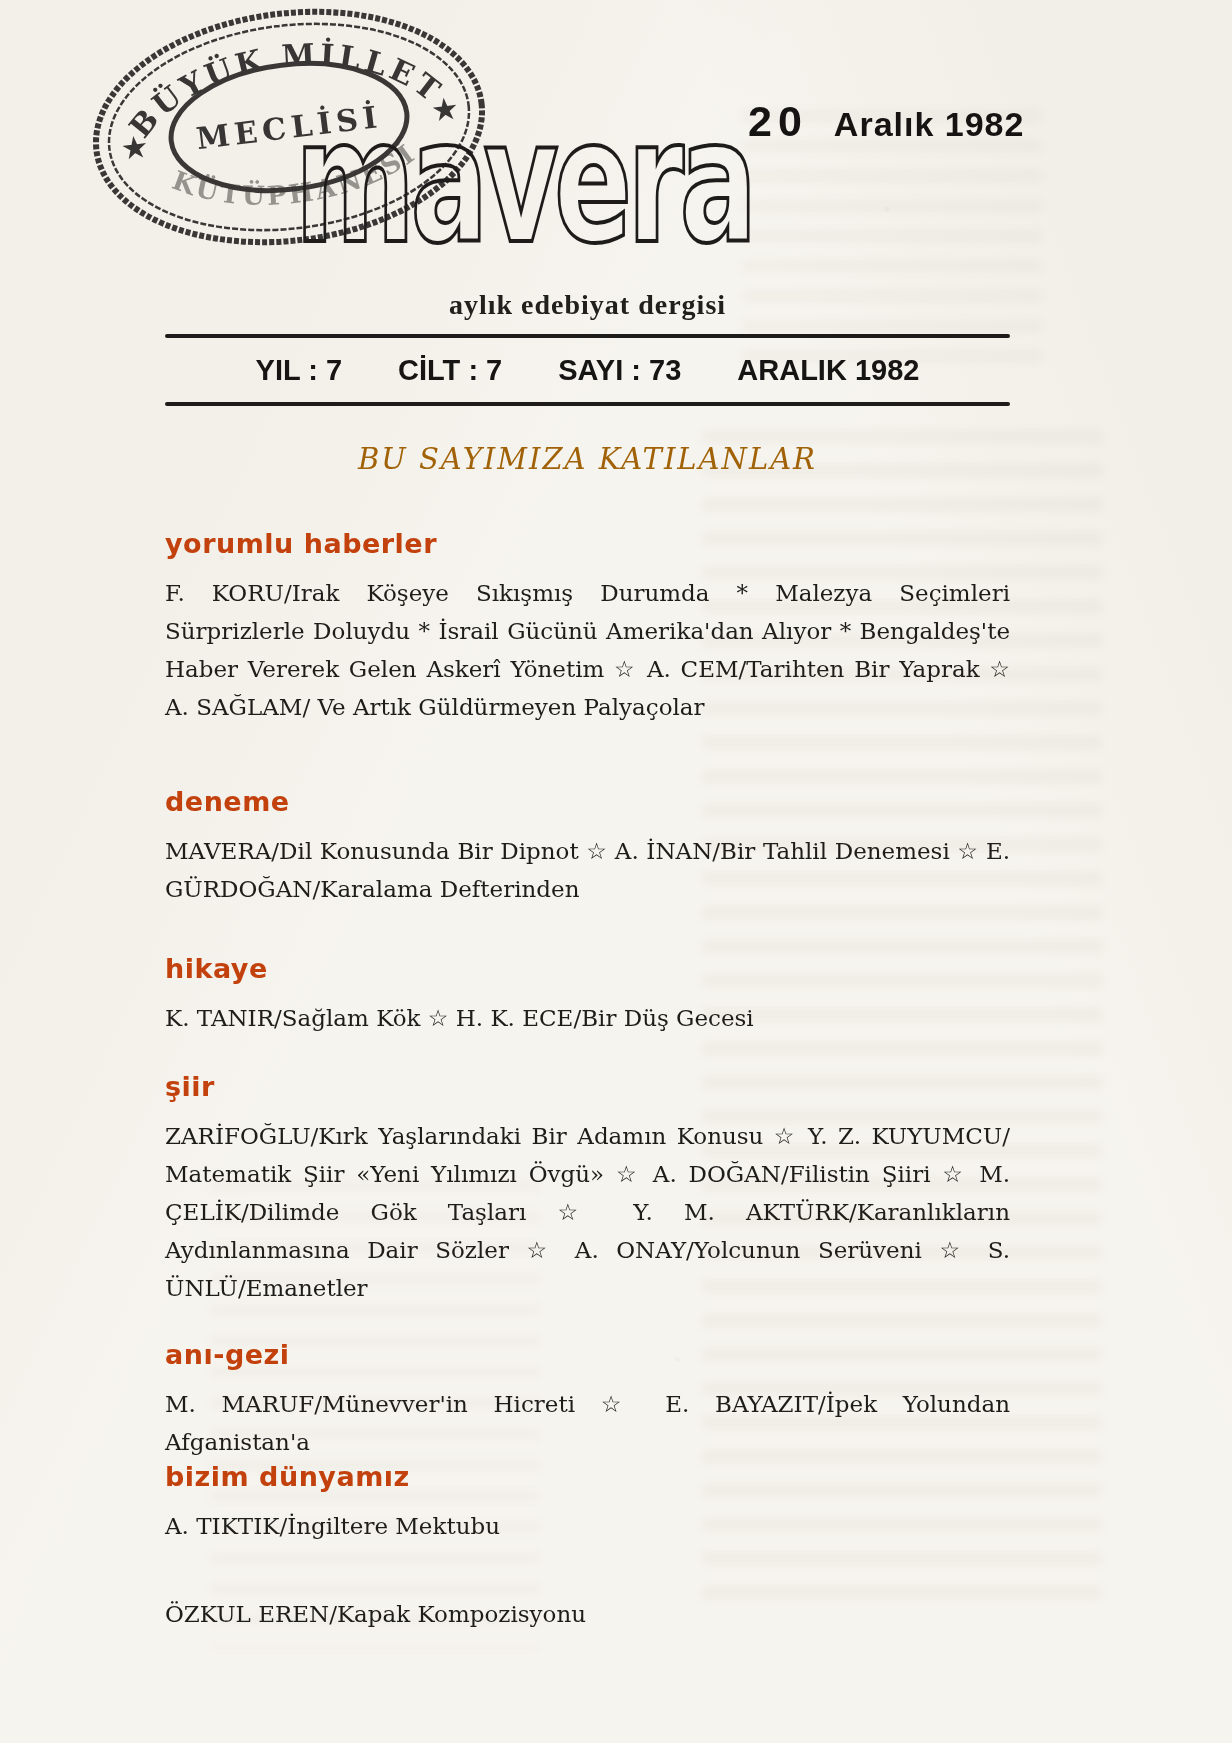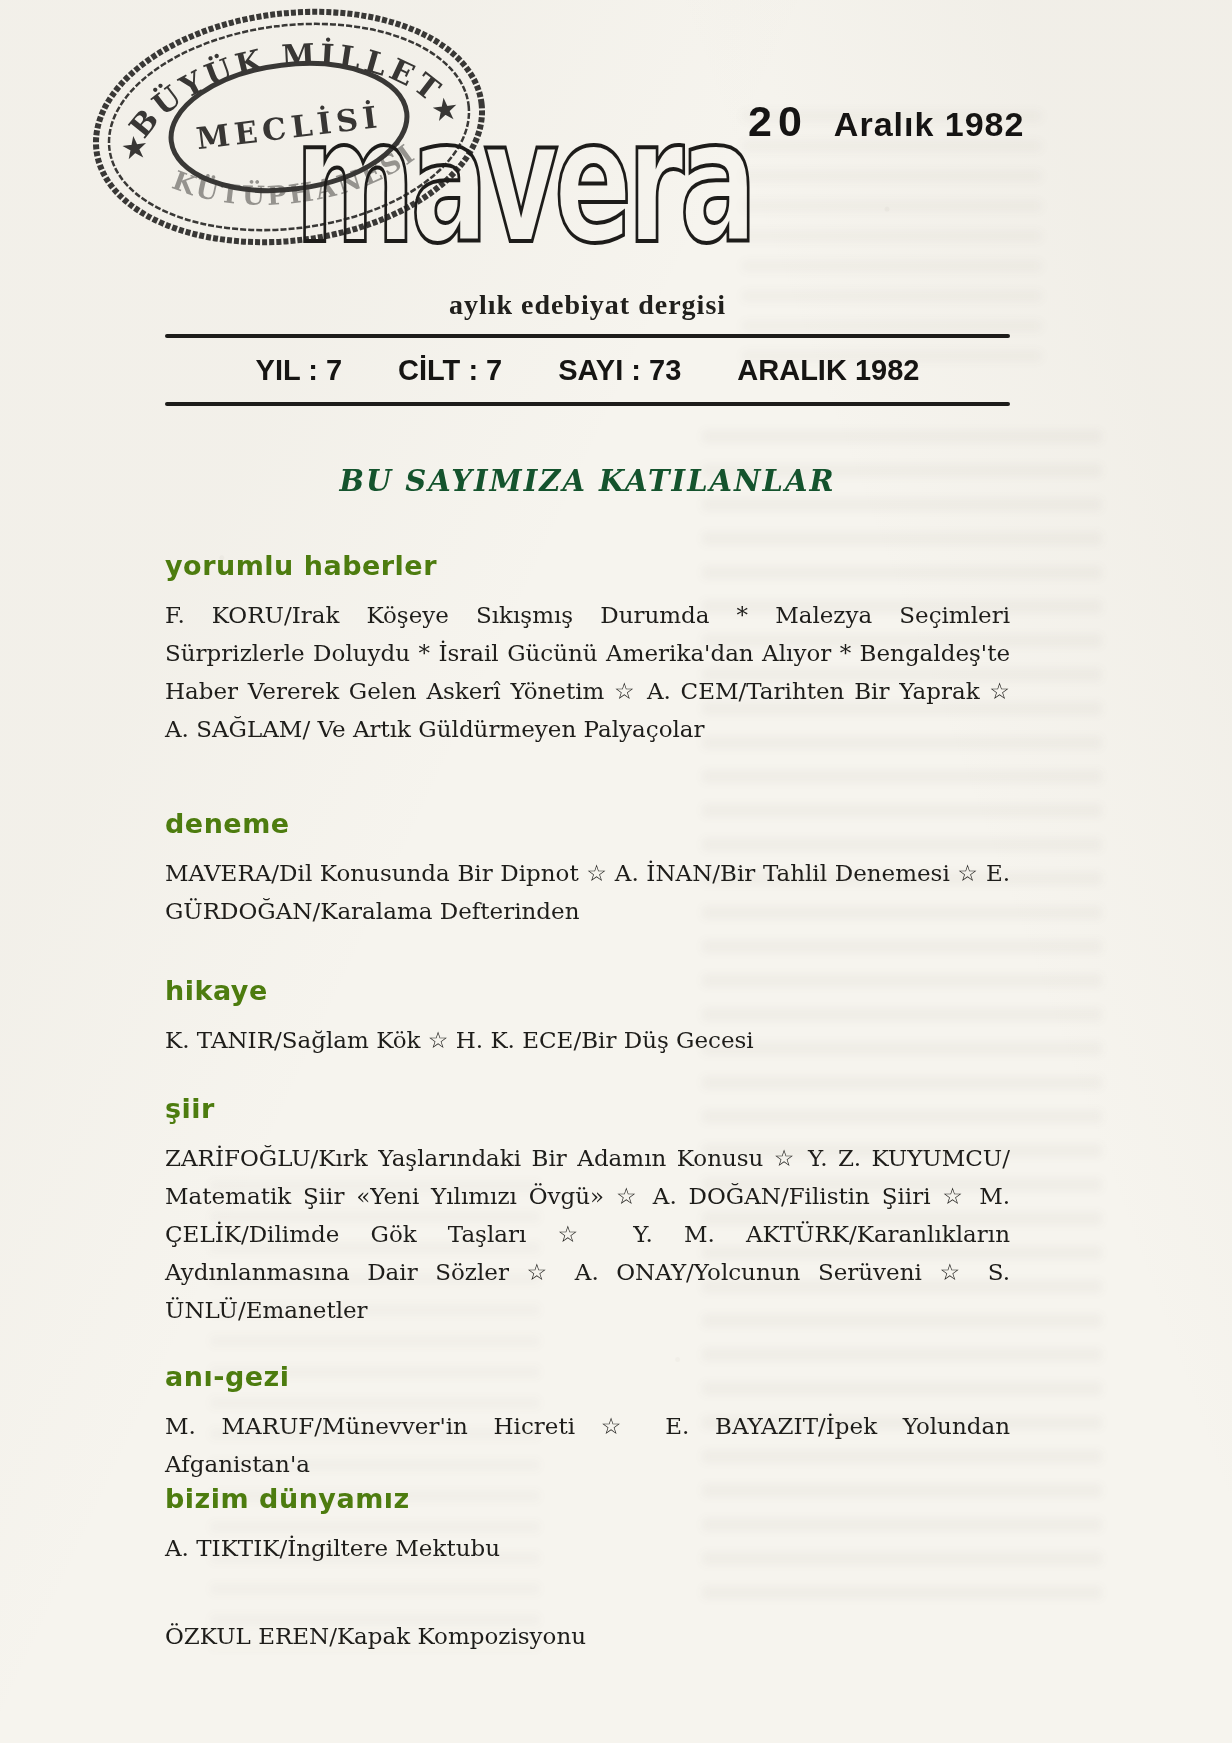--- a/index.html
+++ b/index.html
@@ -41,25 +41,25 @@
 
   
   .col{position:absolute;left:165px;top:0;width:845px;}
   .subtitle{margin-top:289px;text-align:center;
     font-family:Liberation Serif, serif;font-weight:bold;font-size:28px;letter-spacing:1px;color:#21201d;}
   .rule{height:4px;background:#1d1c1a;border-radius:2px;}
   .rule-1{margin-top:13px;}
   .rule-2{margin-top:15px;}
   .issue-line{display:flex;justify-content:center;align-items:baseline;gap:56px;margin-top:16px;
     font-family:"Liberation Sans", sans-serif;font-weight:bold;font-size:29px;color:#161513;white-space:nowrap;}
-  .contents-title{margin-top:58px;text-align:center;
-    font-family:"DejaVu Serif", serif;font-weight:bold;font-style:italic;font-size:29px;letter-spacing:2px;color:#14532d;}
+  .contents-title{margin-top:36px;text-align:center;
+    font-family:"DejaVu Serif", serif;font-weight:normal;font-style:italic;font-size:29px;letter-spacing:2px;color:#a16207;}
 
   .section h2{margin:0;font-family:"DejaVu Sans", sans-serif;font-weight:bold;font-size:27px;
-    letter-spacing:.5px;color:#4d7c0f;}
+    letter-spacing:.5px;color:#c2410c;}
   .section p{margin:15px 0 0 0;font-family:"DejaVu Serif", serif;font-size:23px;line-height:38px;
     text-align:justify;color:#1e1d1a;}
   .sec-1{margin-top:52px;}
   .sec-2{margin-top:60px;}
   .sec-3{margin-top:45px;}
   .sec-4{margin-top:34px;}
   .sec-5{margin-top:32px;}
   .sec-6{}
   .sec-6 p + p{margin-top:50px;}
 </style>

